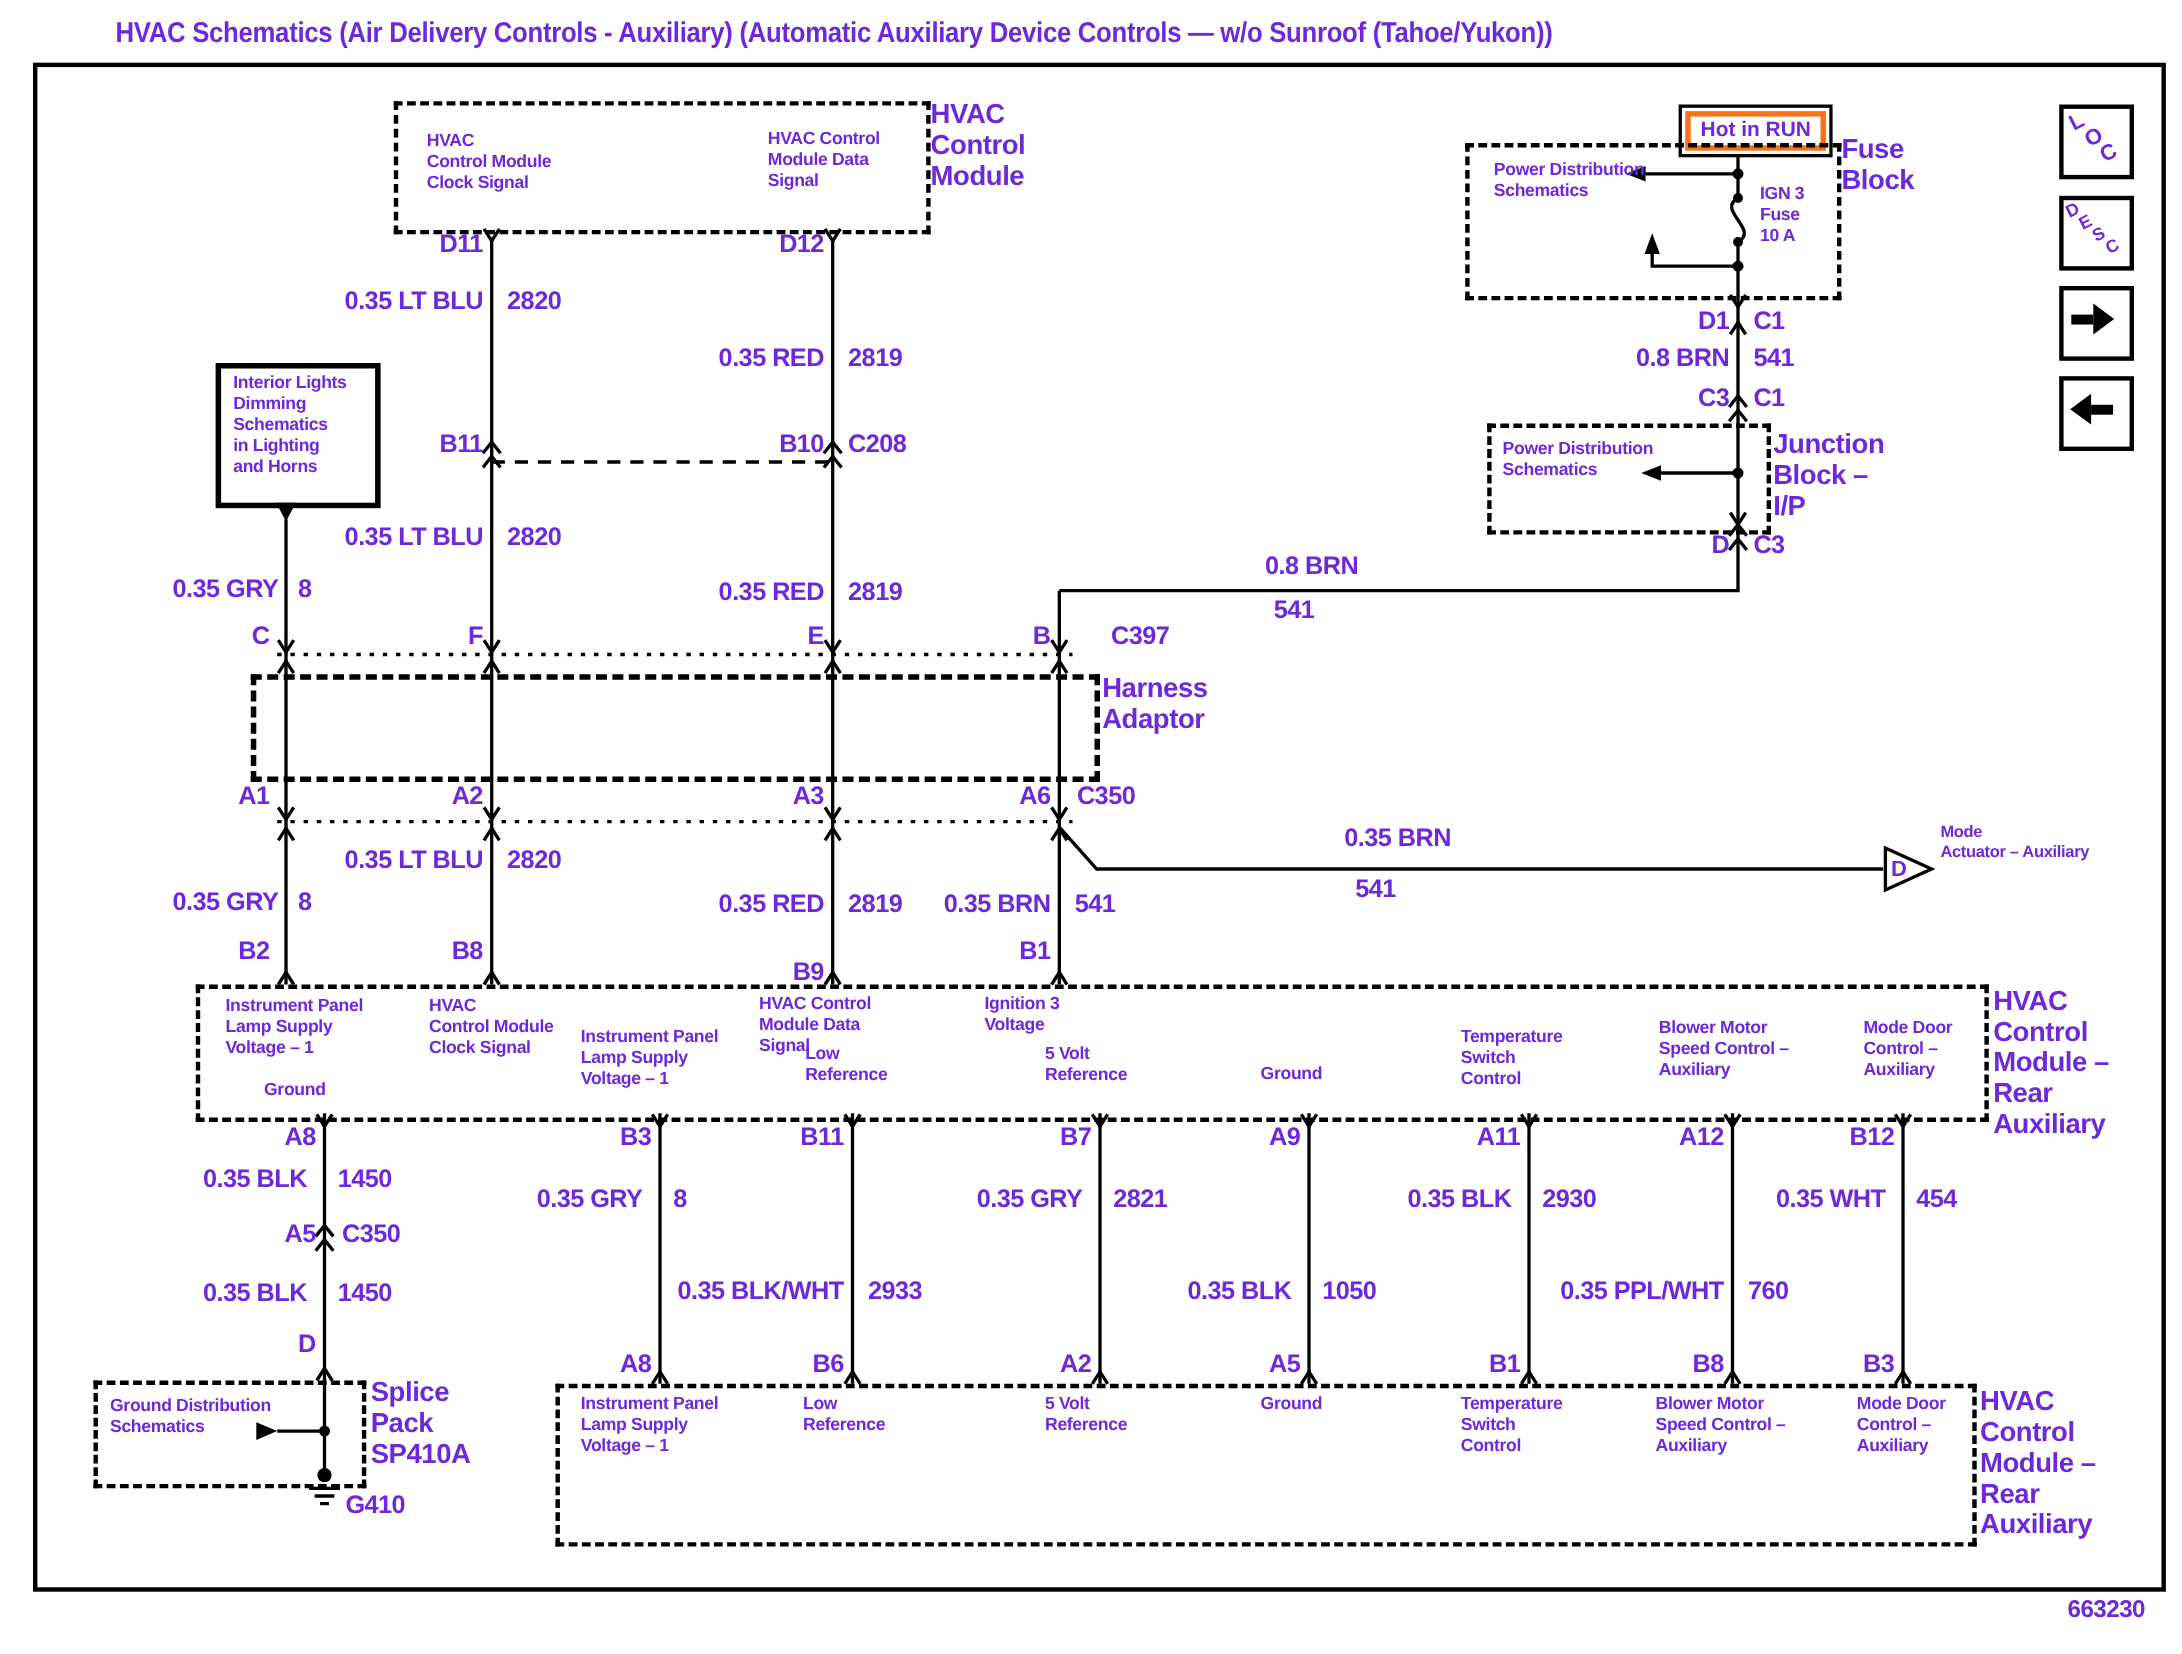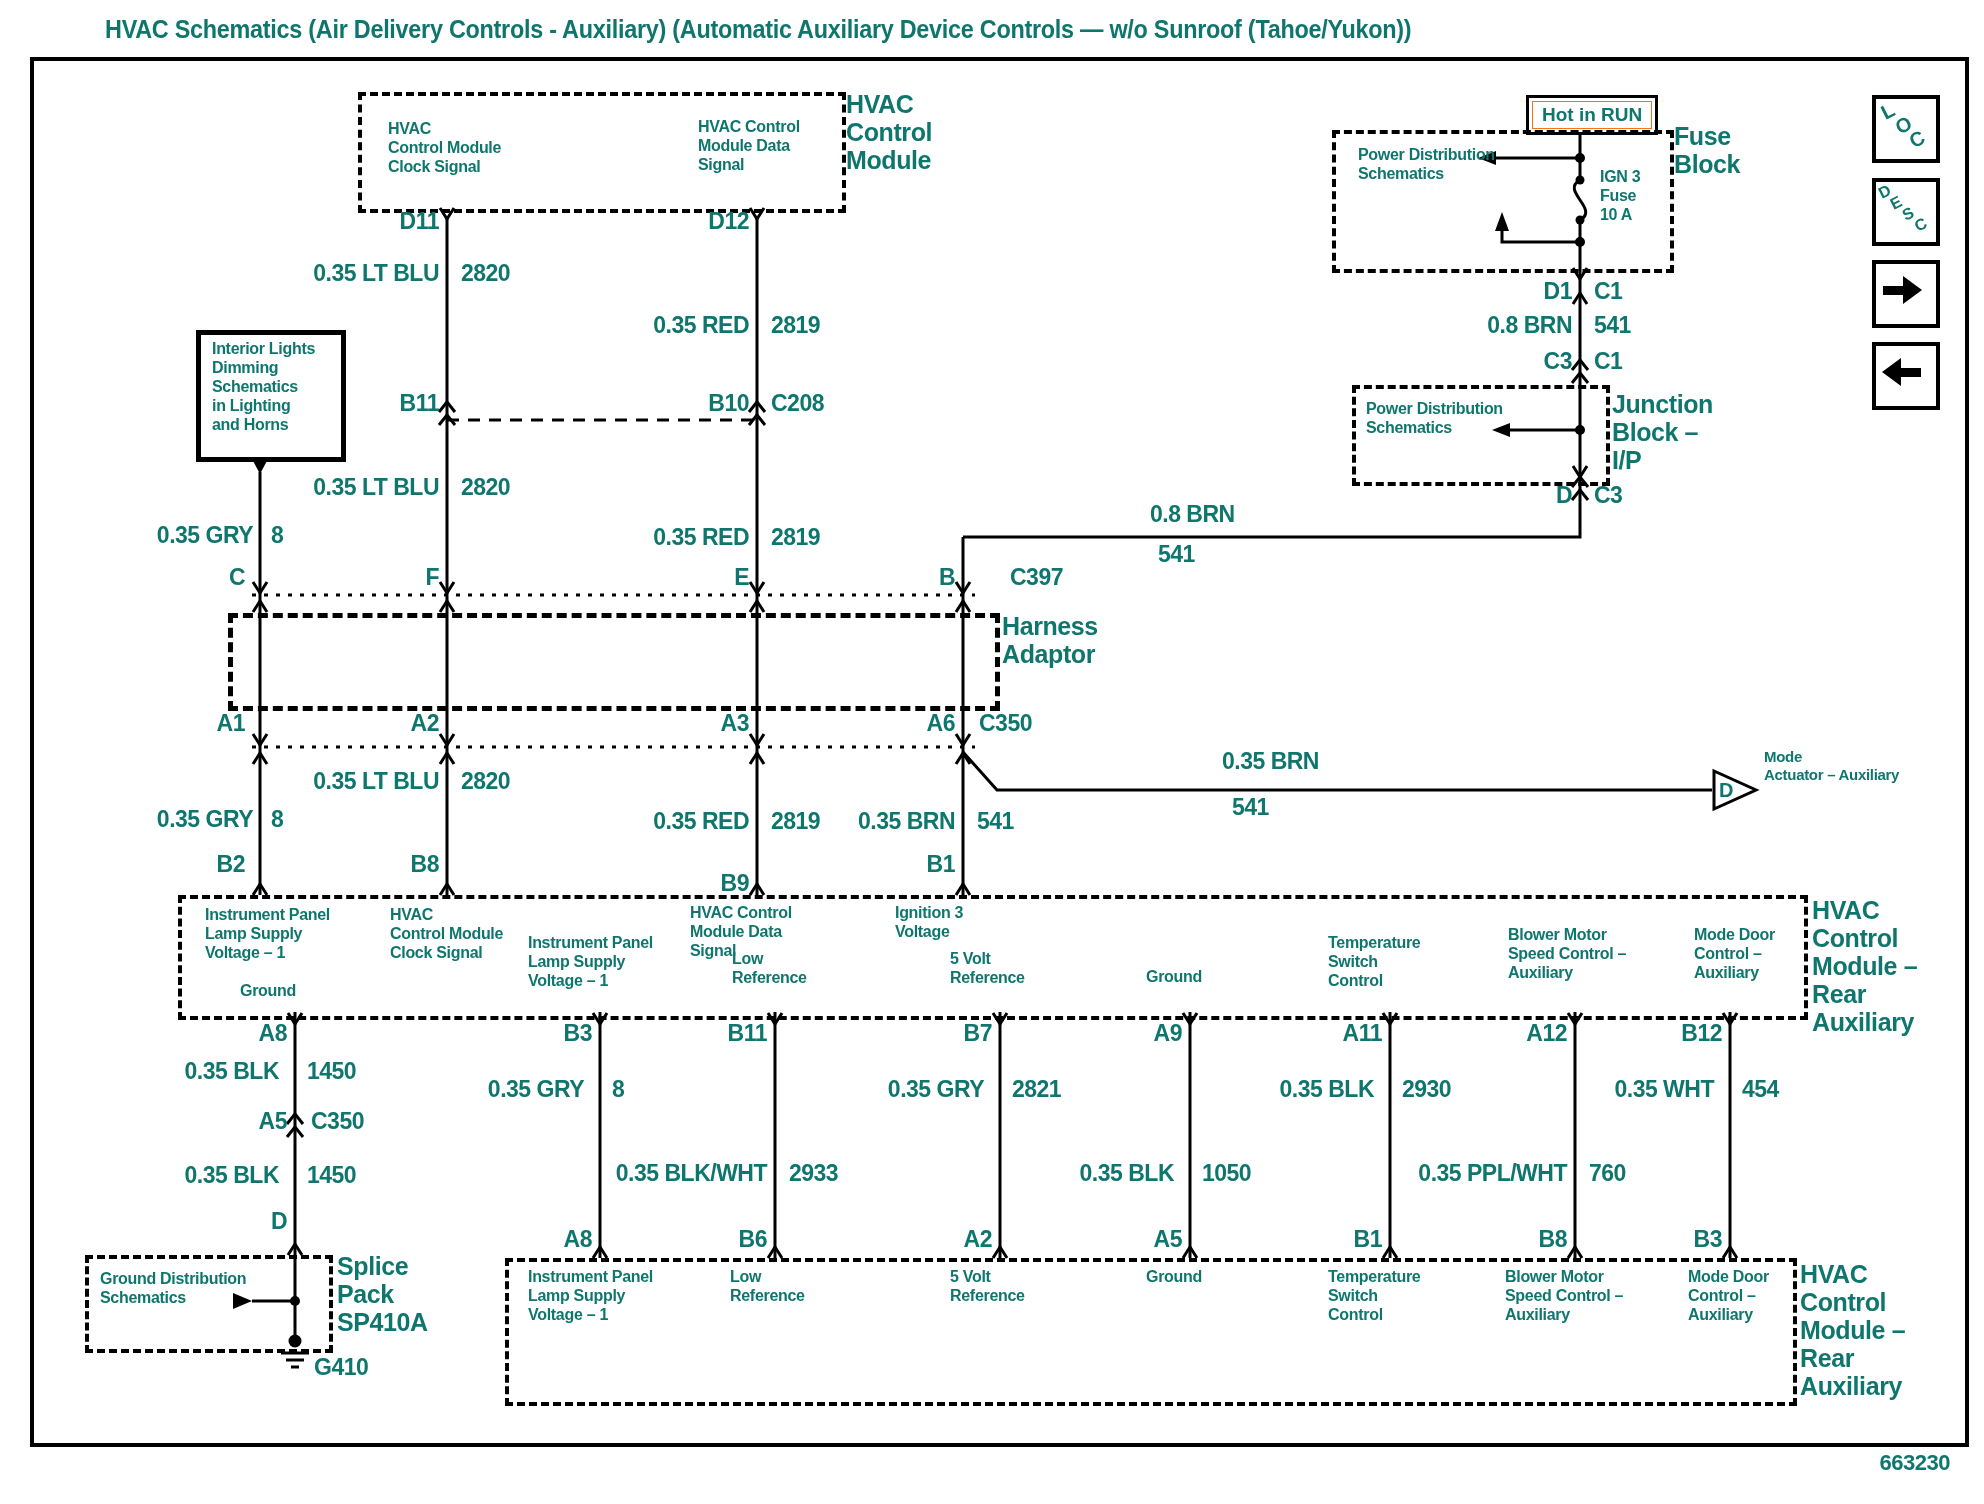--- a/index.html
+++ b/index.html
@@ -1,29 +1,29 @@
 <!DOCTYPE html>
 <html><head>
 <meta charset="utf-8">
 <style>
   html,body{margin:0;padding:0;background:#fff}
-  .canvas{position:relative;width:1984px;height:1504px;background:#fff;color:#0f766e;
+  .canvas{position:relative;width:1984px;height:1504px;background:#fff;color:#6d28d9;
           font-family:"Liberation Sans",sans-serif;overflow:hidden}
   .abs{position:absolute}
   .title{font-weight:bold;font-size:26px;white-space:nowrap;transform:scaleX(.9);transform-origin:left top;letter-spacing:-.3px}
   .frame{border:4px solid #000}
   .wl{font-weight:bold;font-size:23px;line-height:1;white-space:nowrap;letter-spacing:-.5px}
   .sm{font-size:15px!important}
   .lbl{font-weight:bold;font-size:16px;line-height:1.18;white-space:pre-line;letter-spacing:-.3px}
   .big{font-weight:bold;font-size:25px;line-height:1.12;white-space:pre-line;letter-spacing:-.4px}
   .ra{text-align:right}
   .dbox{border:4px dashed #000}
   .hbox{border:5px dashed #000}
   .sbox{border:5px solid #000}
-  .hot{border:1px solid #f97316;box-shadow:0 0 0 3px #fff,0 0 0 6px #000;background:#fff;
+  .hot{border:5px solid #f97316;box-shadow:0 0 0 3px #fff,0 0 0 6px #000;background:#fff;
        font-weight:bold;font-size:19px;padding:2px 9px;white-space:nowrap}
   .sbtn{width:60px;height:60px;border:4px solid #000;background:#fff;cursor:pointer}
   .sbtn span{position:absolute;font-weight:bold;font-size:20px;transform:rotate(-27deg)}
   .sbtn.desc span{font-size:16px}
   .bar{position:absolute;background:#000}
   .tri-r{position:absolute;width:0;height:0;border-top:14px solid transparent;border-bottom:14px solid transparent;border-left:19px solid #000}
   .tri-l{position:absolute;width:0;height:0;border-top:14px solid transparent;border-bottom:14px solid transparent;border-right:19px solid #000}
 </style>
 </head>
 <body>

